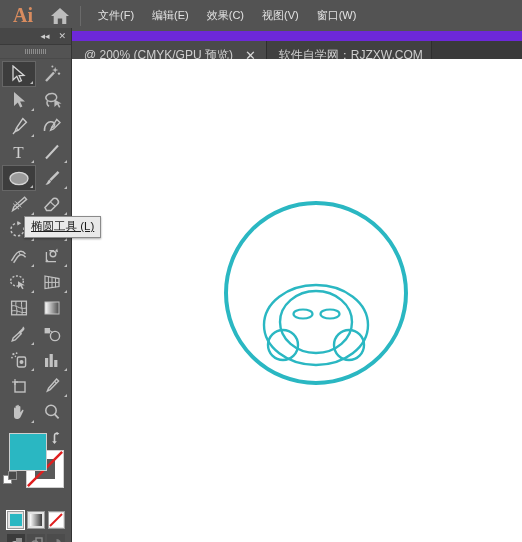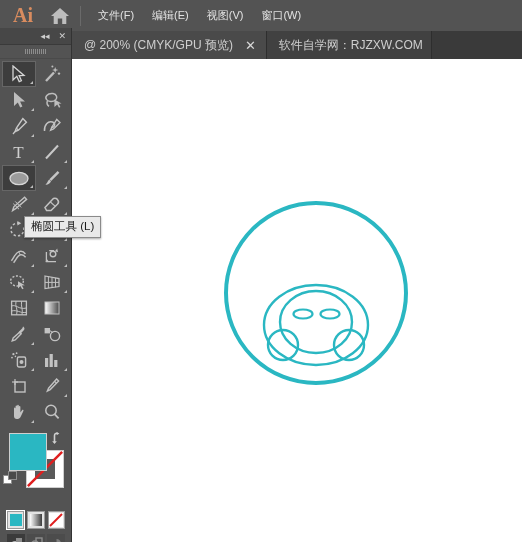--- a/index.html
+++ b/index.html
@@ -68,21 +68,21 @@
     font-size: 11px;
     padding: 0 9px;
     line-height: 31px;
     white-space: nowrap;
     cursor: default;
   }
 
   
   .tabbar {
     position: absolute;
-    left: 0; top: 31px;
+    left: 0; top: 41px;
     width: 522px; height: 28px;
     background: #3a3a3a;
     display: flex;
     align-items: stretch;
   }
   .tab {
     display: flex;
     align-items: center;
     background: #4a4a4a;
     border-right: 1px solid #2e2e2e;
@@ -180,20 +180,21 @@
     left: 24px;
     top: 188px;
     background: #e9e9e9;
     border: 1px solid #8a8a8a;
     color: #1c1c1c;
     font-size: 11.5px;
     padding: 2px 6px 3px 6px;
     white-space: nowrap;
     z-index: 60;
     box-shadow: 0 1px 2px rgba(0,0,0,0.35);
+    text-decoration: underline;
   }
 
   
   .colorarea {
     position: relative;
     margin-top: 6px;
     height: 74px;
   }
   .swatch-fill {
     position: absolute;
@@ -289,20 +290,21 @@
     <div class="ai-logo">Ai</div>
     <div class="home-icon">
       <svg width="20" height="18" viewBox="0 0 20 18" aria-hidden="true">
         <path d="M10 1 L19 9 L16.3 9 L16.3 17 L12.2 17 L12.2 11.4 L7.8 11.4 L7.8 17 L3.7 17 L3.7 9 L1 9 Z" fill="#bdbdbd"></path>
       </svg>
     </div>
     <div class="menu-sep"></div>
     <div class="menu-items">
       <div class="menu-item">文件(F)</div>
       <div class="menu-item">编辑(E)</div>
+      <div class="menu-item">效果(C)</div>
       <div class="menu-item">视图(V)</div>
       <div class="menu-item">窗口(W)</div>
     </div>
   </div>
 
   <div class="tabbar">
     <div style="width:72px; background:#3a3a3a;"></div>
     <div class="tab active">
       <span>@ 200% (CMYK/GPU 预览)</span>
       <span class="tab-close">✕</span>

